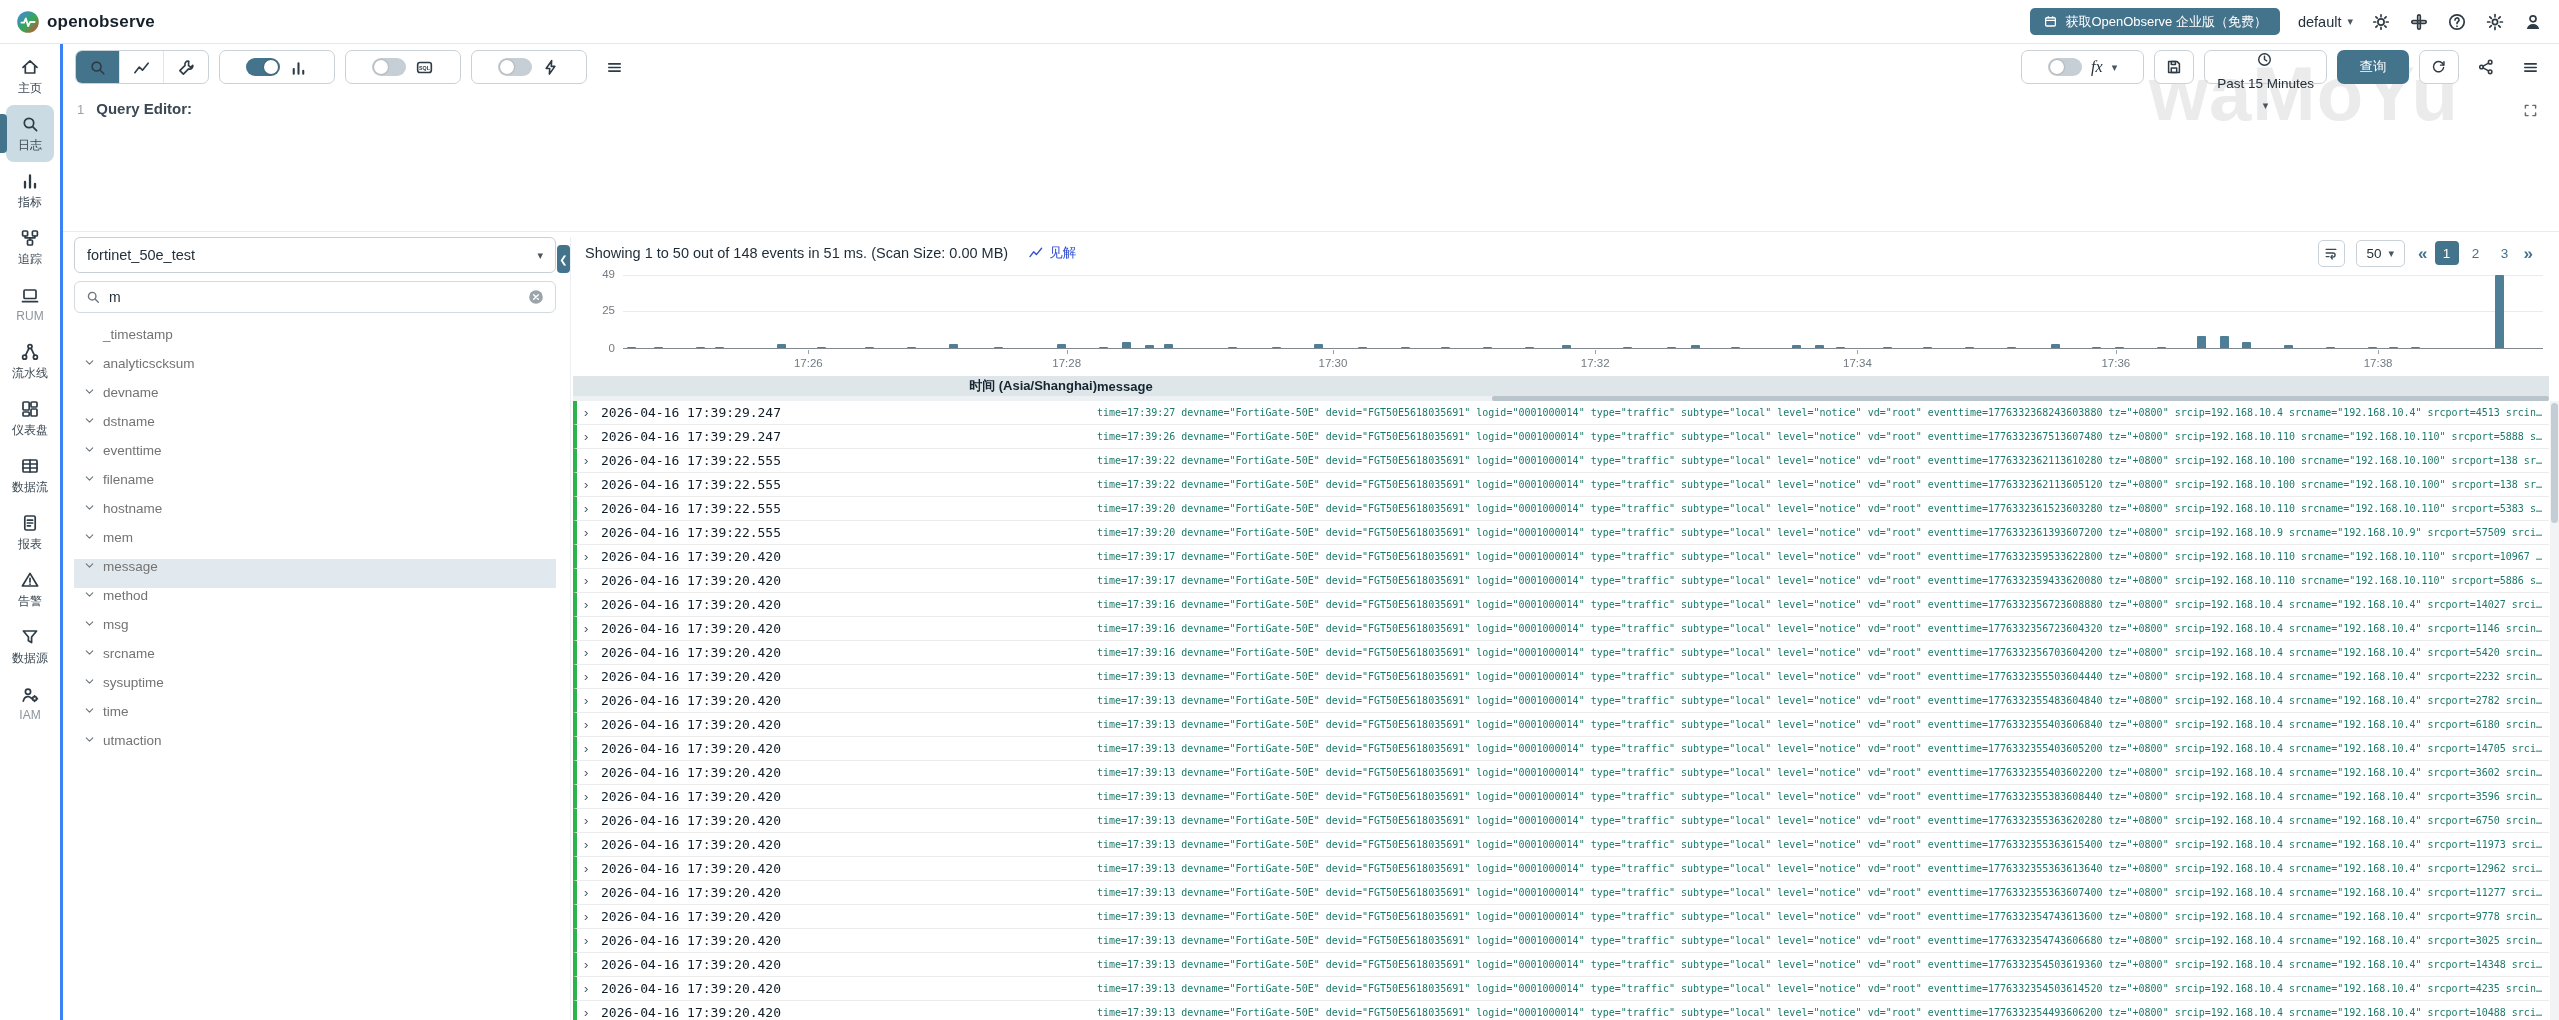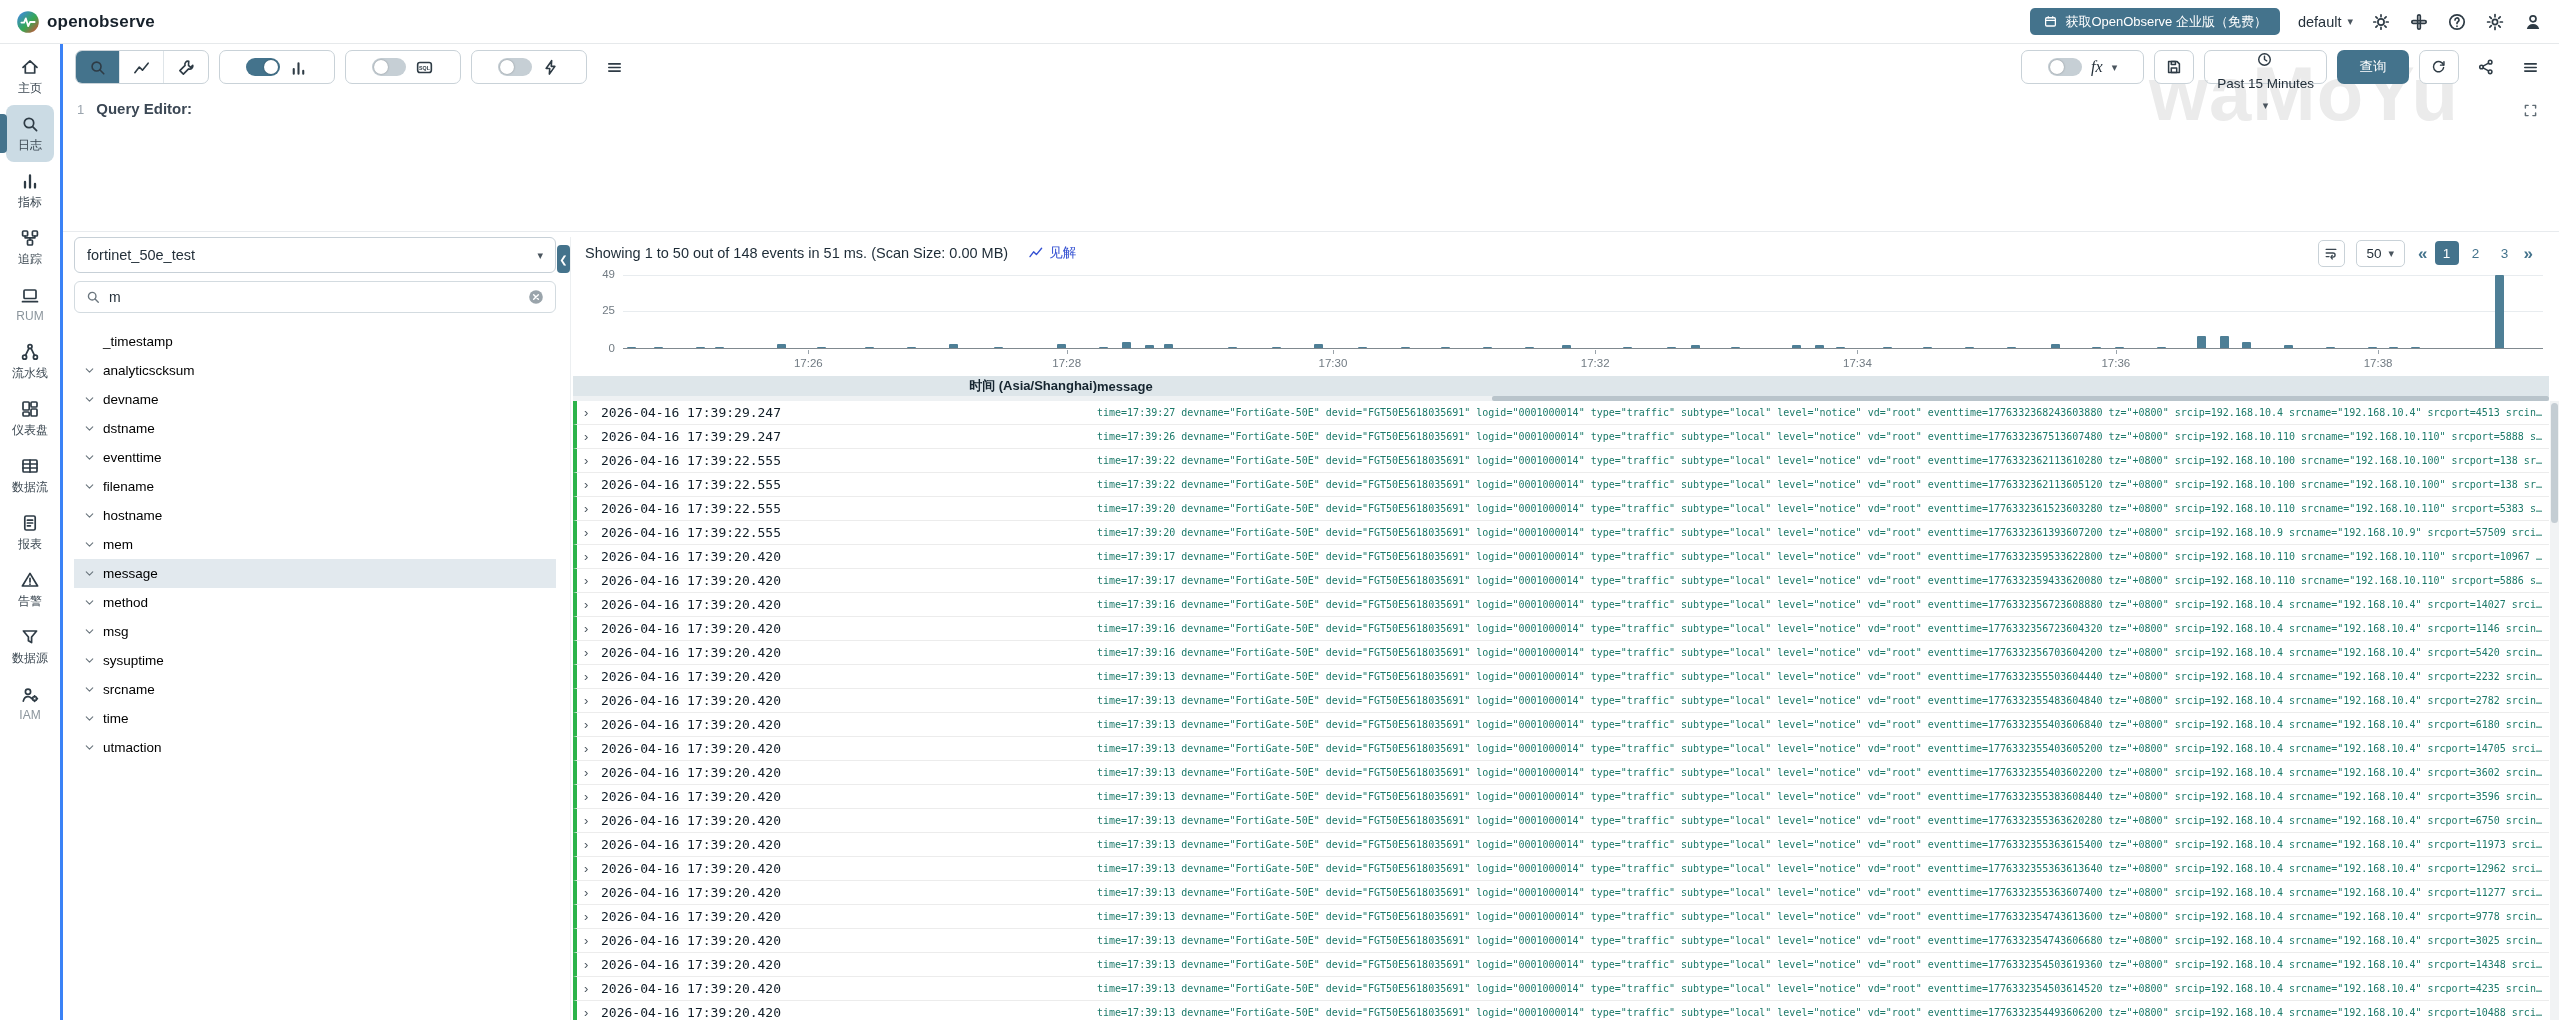--- a/index.html
+++ b/index.html
@@ -59,21 +59,21 @@
   
   #content { flex:1; display:flex; padding-top:5px; min-height:0; }
   #fieldpanel { width:482px; margin-left:11px; flex:none; position:relative; }
   .stream-sel { height:36px; border:1px solid #c7d0d7; border-radius:6px; display:flex; align-items:center; padding:0 12px; font-size:14.5px; color:#24303a; cursor:pointer; }
   .stream-sel .caret { margin-left:auto; }
   .fsearch { height:32px; margin-top:8px; border:1px solid #d3dbe0; border-radius:6px; display:flex; align-items:center; padding:0 10px; gap:8px; }
   .fsearch input { border:none; outline:none; flex:1; font-size:14px; color:#24303a; font-family:"Liberation Sans",sans-serif; background:transparent; }
   .s-ico { width:16px; height:16px; color:#6b767e; }
   .clr { width:18px; height:18px; cursor:pointer; }
   #fieldlist { margin-top:14px; }
-  .fitem { height:29px; display:flex; align-items:center; gap:7px; padding:0 9px; font-size:13.5px; color:#000000; cursor:pointer; }
+  .fitem { height:29px; display:flex; align-items:flex-start; gap:7px; padding:0 9px; font-size:13.5px; color:#737373; cursor:pointer; }
   .fitem .fchev { width:13px; height:13px; color:#6b767e; flex:none; }
   .fitem.noexp { padding-left:29px; }
   .fitem.hl { background:#e2e9ee; }
   #collapse { position:absolute; right:-14px; top:8px; width:13px; height:28px; background:#44738c; color:#fff; border-radius:4px; display:flex; align-items:center; justify-content:center; font-size:10px; cursor:pointer; }
 
   #results { flex:1; margin-left:14px; border-left:1px solid #eceff1; padding-left:2px; display:flex; flex-direction:column; min-width:0; position:relative; }
   .res-head { height:32px; display:flex; align-items:center; padding:0 12px 0 12px; flex:none; }
   .summary { font-size:14.5px; color:#1d2b36; }
   .insights { display:flex; align-items:center; gap:5px; margin-left:20px; color:#3350d2; font-size:13.5px; cursor:pointer; }
   .in-ico { width:16px; height:16px; }
@@ -532,29 +532,29 @@
                 </svg>
               </span>
               <span>msg</span>
             </div>
             <div class="fitem">
               <span class="fchev">
                 <svg class="ico" width="13" height="13" viewBox="0 0 20 20">
                   <path d="m5 7.5 5 5 5-5"></path>
                 </svg>
               </span>
+              <span>srcname</span>
+            </div>
+            <div class="fitem">
+              <span class="fchev">
+                <svg class="ico" width="13" height="13" viewBox="0 0 20 20">
+                  <path d="m5 7.5 5 5 5-5"></path>
+                </svg>
+              </span>
               <span>sysuptime</span>
-            </div>
-            <div class="fitem">
-              <span class="fchev">
-                <svg class="ico" width="13" height="13" viewBox="0 0 20 20">
-                  <path d="m5 7.5 5 5 5-5"></path>
-                </svg>
-              </span>
-              <span>srcname</span>
             </div>
             <div class="fitem">
               <span class="fchev">
                 <svg class="ico" width="13" height="13" viewBox="0 0 20 20">
                   <path d="m5 7.5 5 5 5-5"></path>
                 </svg>
               </span>
               <span>time</span>
             </div>
             <div class="fitem">

